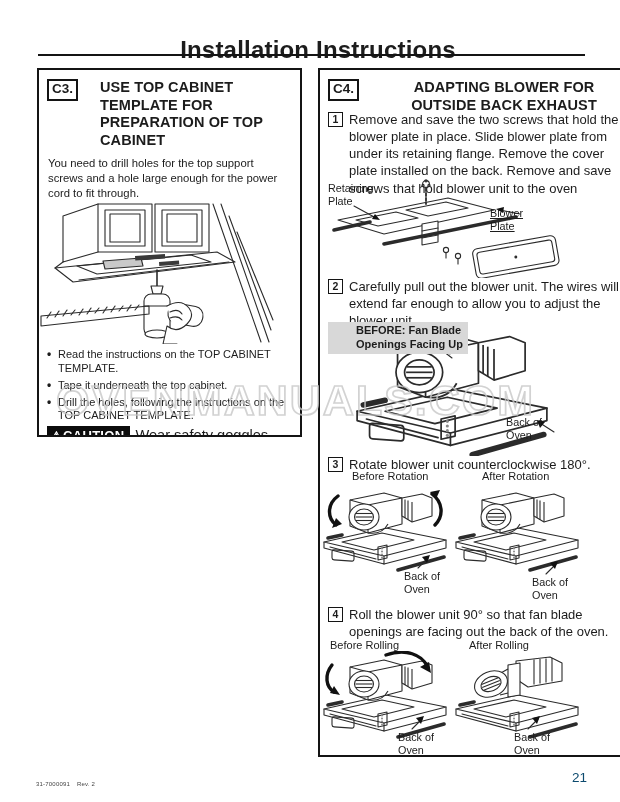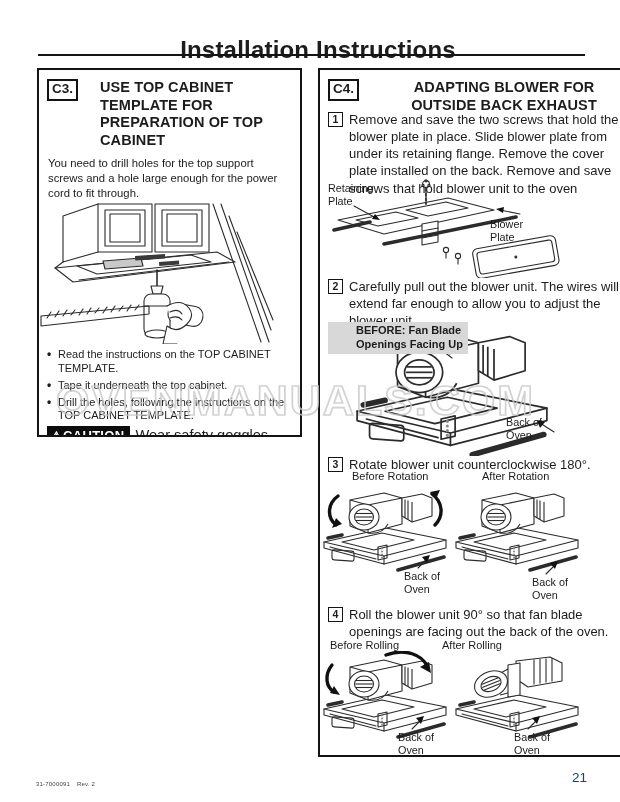--- a/index.html
+++ b/index.html
@@ -213,21 +213,21 @@
     </div>
 
     <div class="step" style="top:41px;">
       <span class="step-num">1</span>
       <p class="step-text">Remove and save the two screws that hold the blower plate in place. Slide blower plate from under its retaining flange. Remove the cover plate installed on the back. Remove and save screws that hold blower unit to the oven</p>
     </div>
 
     <div class="figure" style="position:absolute;left:4px;top:108px;width:253px;height:100px;">
       <div class="minilabel" style="left:4px;top:4px;">Retaining
 Plate</div>
-      <div class="minilabel" style="left:166px;top:40px;">Blower
+      <div class="minilabel" style="left:166px;top:29px;text-decoration:underline;">Blower
 Plate</div>
       <svg viewBox="0 0 253 100" width="253" height="100">
         <g class="ln">
 
           <g>
             <circle cx="102" cy="6" r="3.4"></circle>
             <circle cx="102" cy="2.8" r="1.1"></circle>
               <circle cx="99" cy="7.5" r="1.1"></circle>
               <circle cx="105" cy="7.5" r="1.1"></circle>
             <line x1="102" y1="10" x2="102" y2="26" stroke-dasharray="3 2" stroke-width="1.8"></line>
@@ -326,21 +326,21 @@
       </svg>
     </div>
 
     <div class="step" style="top:536px;">
       <span class="step-num">4</span>
       <p class="step-text">Roll the blower unit 90° so that fan blade openings are facing out the back of the oven.</p>
     </div>
 
     <div class="figure" style="position:absolute;left:2px;top:569px;width:258px;height:118px;">
       <div class="pair-label" style="left:8px;top:0;">Before Rolling</div>
-      <div class="pair-label" style="left:120px;top:0;">After Rolling</div>
+      <div class="pair-label" style="left:147px;top:0;">After Rolling</div>
 
       <div style="position:absolute;left:0;top:12px;">
         <svg viewBox="0 0 126 88" width="126" height="88">
           <use href="#sym-scene-side" x="0" y="2" width="126" height="86"></use>
           <g>
             <path d="M64,4 C84,-3 100,4 105,15" class="arc" stroke-width="4"></path>
             <polygon points="109,22 107,11 98,16" class="arrow"></polygon>
             <path d="M10,14 C2,24 4,36 12,41" class="arc"></path>
             <polygon points="18,44 8,42 12,35" class="arrow"></polygon>
           </g>

